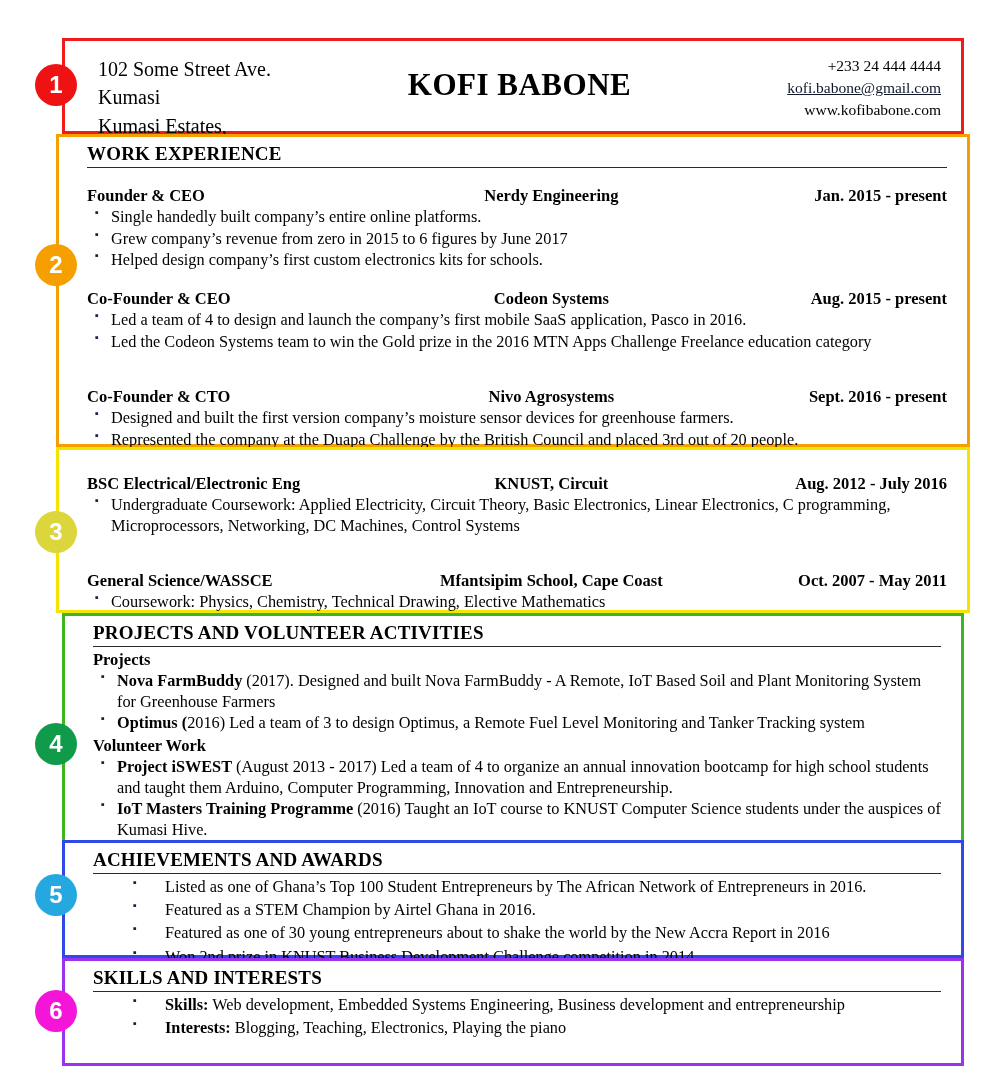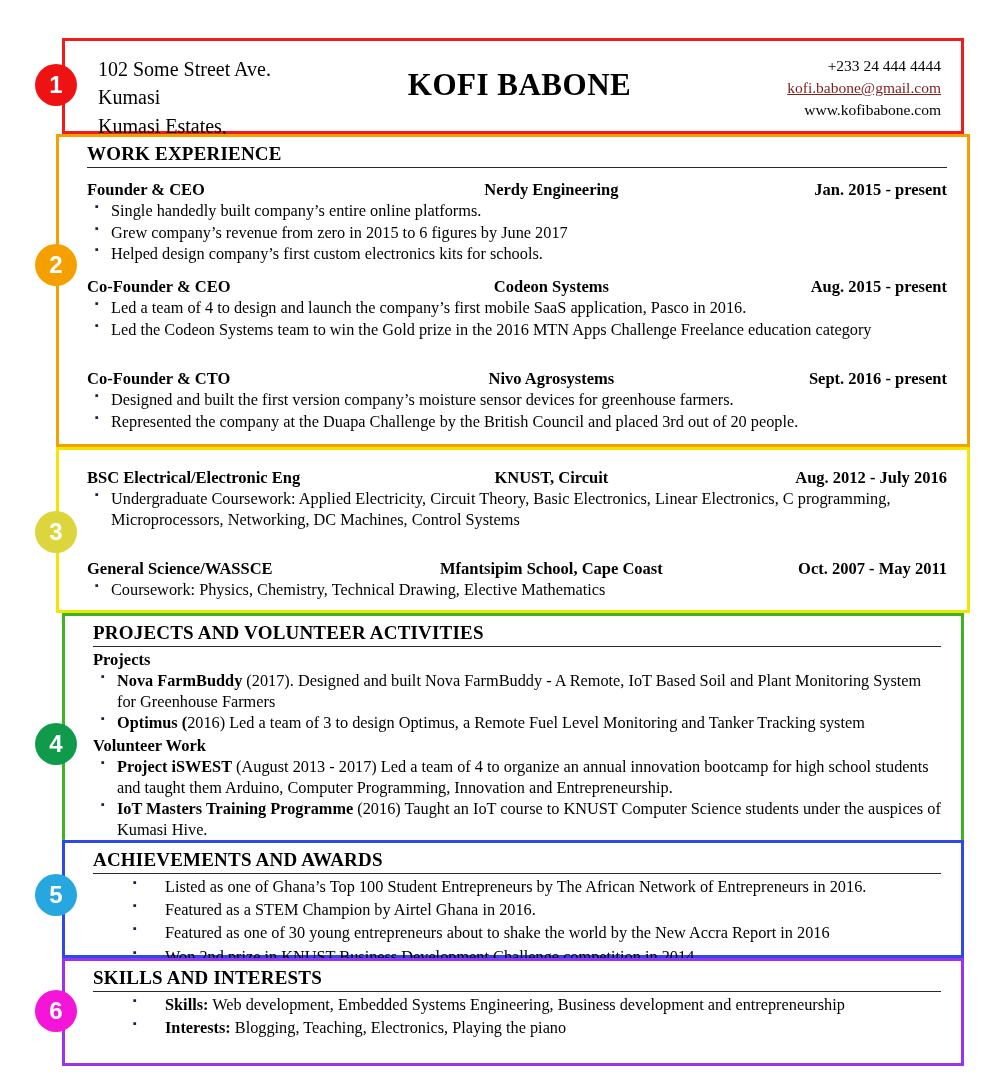--- a/index.html
+++ b/index.html
@@ -47,38 +47,38 @@
   .b4 { left: 35px; top: 723px; background: #0f9b4a; }
   .b5 { left: 35px; top: 874px; background: #25a8e0; }
   .b6 { left: 35px; top: 990px; background: #f515d8; }
 
   
   .hdr { display: flex; align-items: flex-start; padding: 14px 20px 10px 33px; height: 100%; }
   .hdr-left  { width: 250px; font-size: 20px; line-height: 1.42; }
   .hdr-mid   { flex: 1; text-align: center; padding-top: 12px; }
   .hdr-name  { font-size: 31px; font-weight: bold; letter-spacing: 0.5px; }
   .hdr-right { width: 250px; text-align: right; font-size: 15.5px; line-height: 1.42; }
-  .hdr-right .mail { color: #7f1d1d; text-decoration: underline; display: block; }
+  .hdr-right .mail { color: #0f172a; text-decoration: underline; display: block; }
   .hdr-right .site { display: block; }
   .hdr-right .phone { display: block; }
 
   
   .sec-title {
     font-size: 19px; font-weight: bold;
     letter-spacing: 0.2px;
     padding-bottom: 2px;
     border-bottom: 1.6px solid #2b2b2b;
     margin-bottom: 3px;
   }
 
   
   .row3 {
     display: flex; align-items: center;
     font-size: 16.5px; font-weight: bold;
-    margin-top: 12px;
+    margin-top: 18px;
   }
   .row3 .c-role  { width: 38%; }
   .row3 .c-org   { width: 32%; text-align: center; }
   .row3 .c-date  { width: 30%; text-align: right; }
 
   
   ul { list-style: none; }
   li { position: relative; font-size: 16.3px; line-height: 1.27; }
 
   .bl li { padding-left: 24px; margin-top: 1px; }

